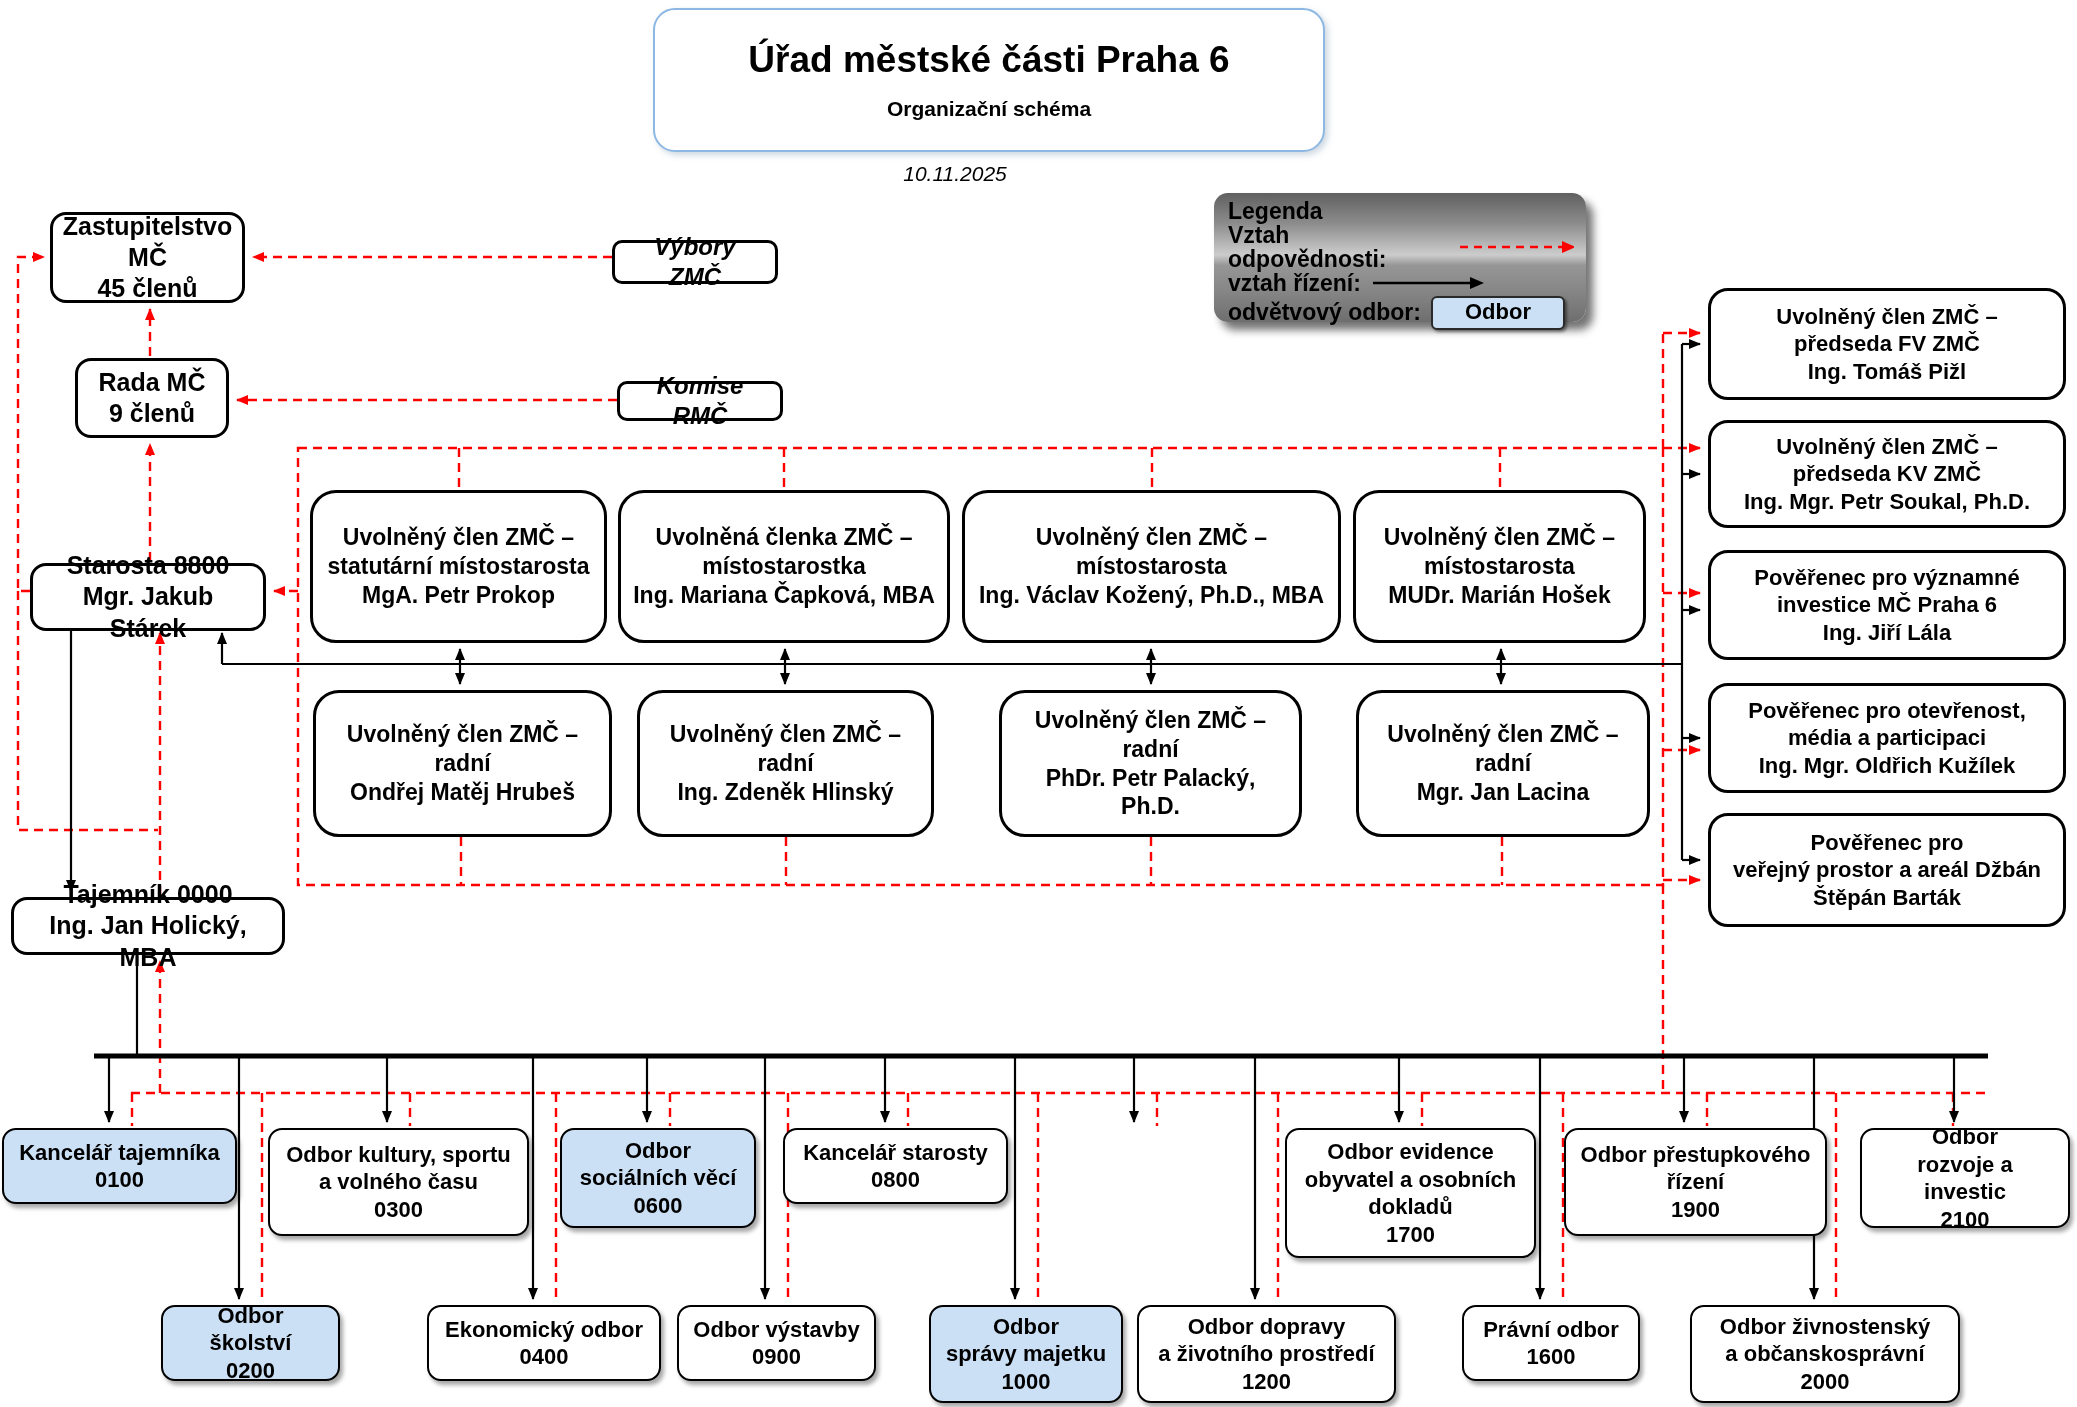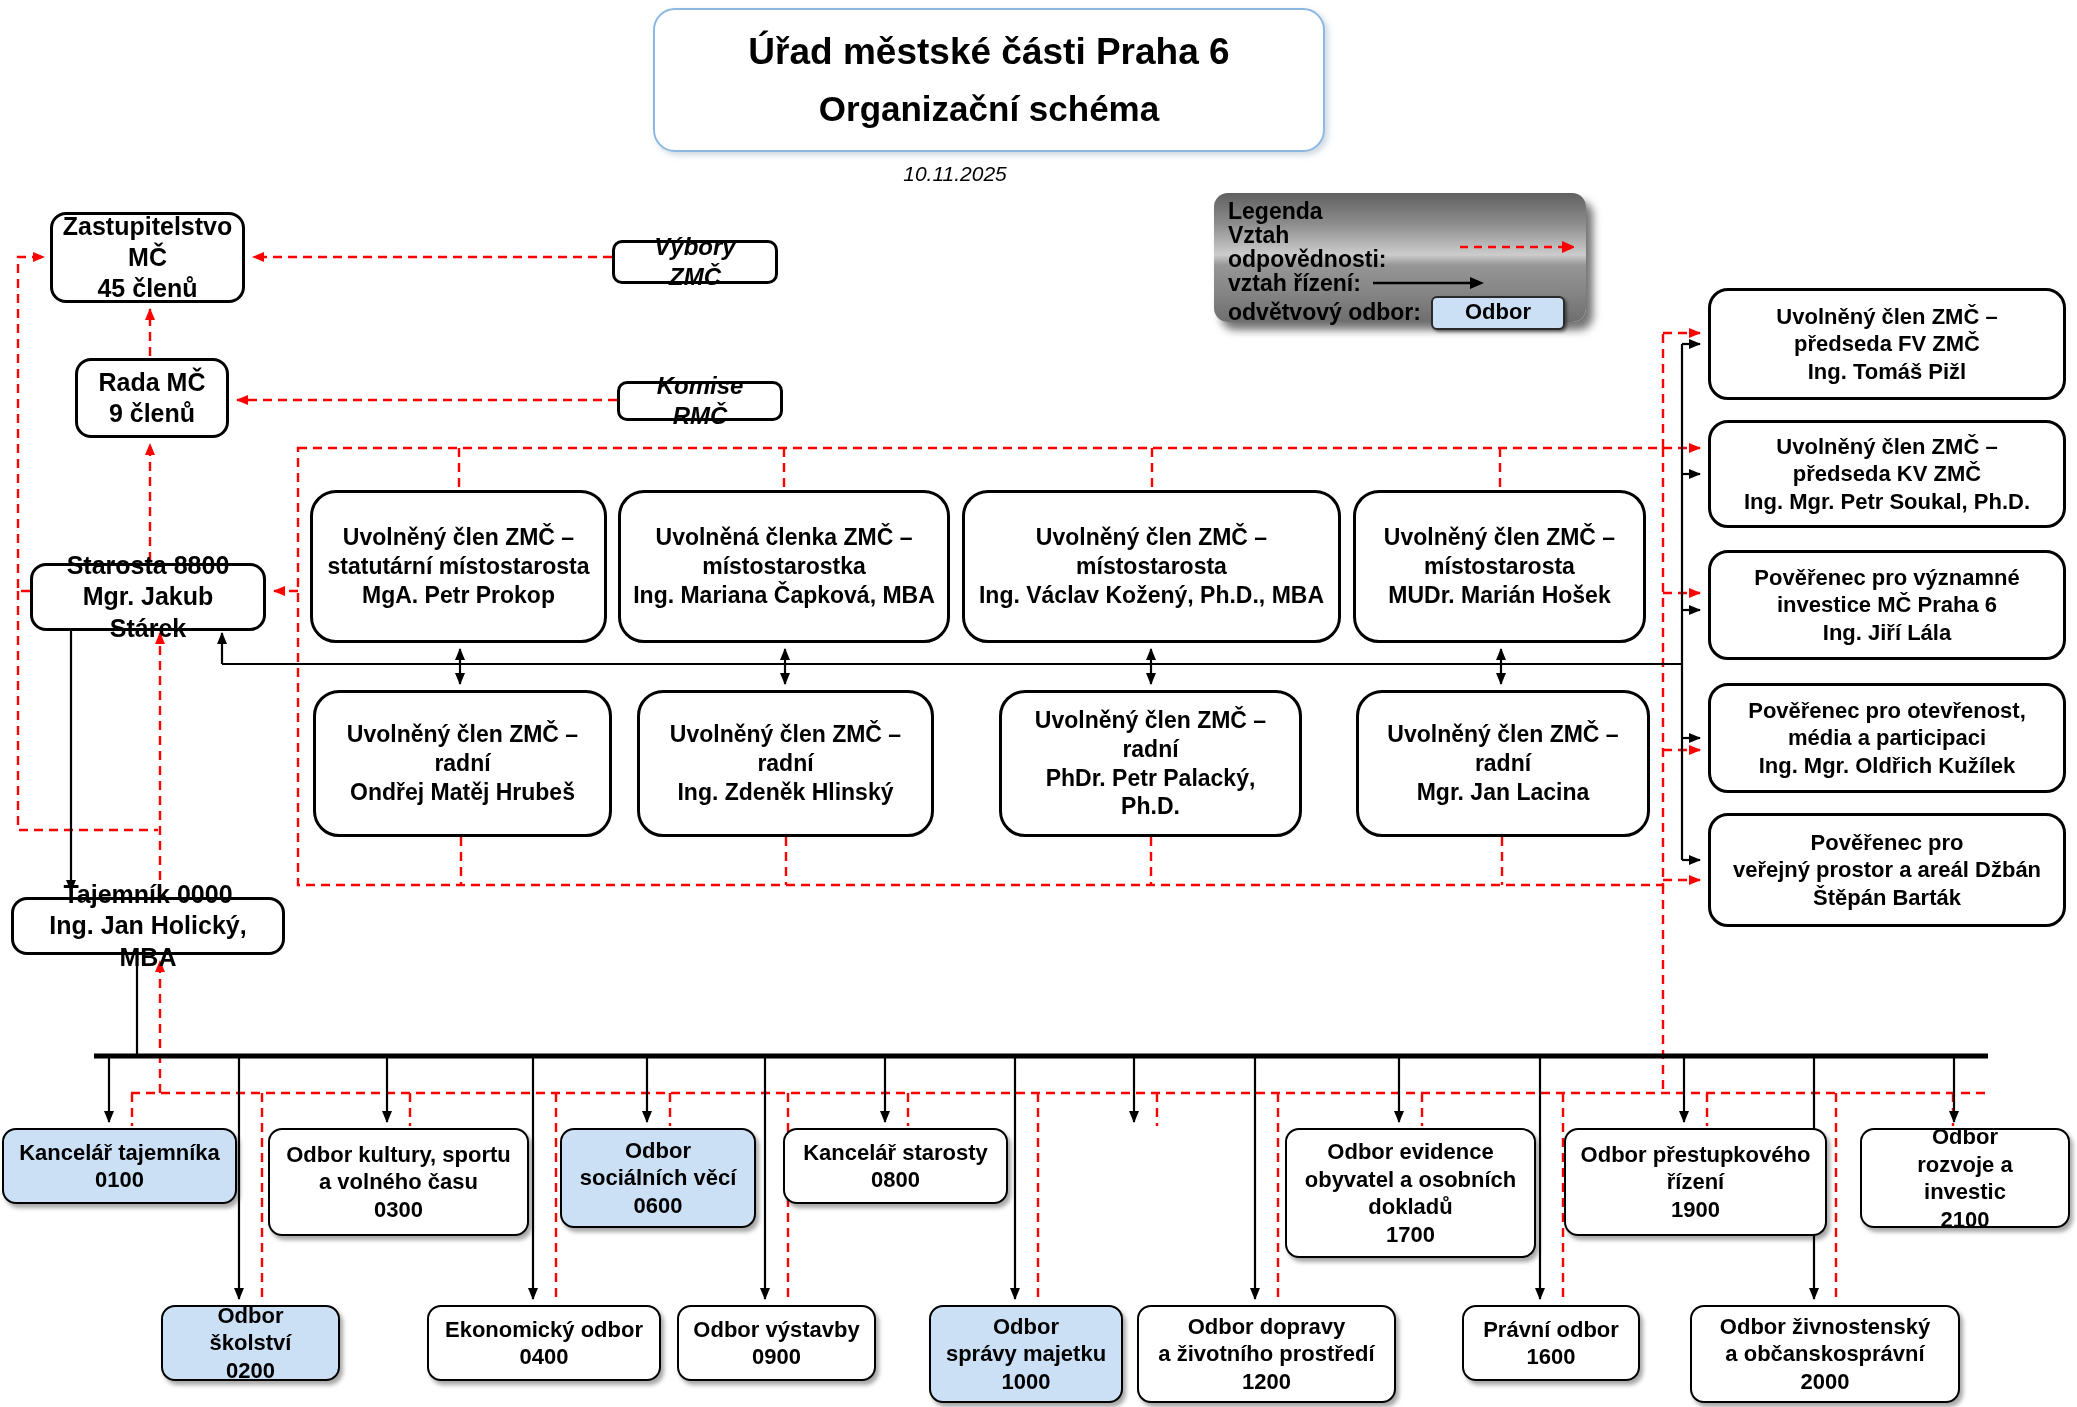--- a/index.html
+++ b/index.html
@@ -17,21 +17,21 @@
   .member{border-radius:26px;font-size:23px;}
   .rightcol{border-radius:20px;font-size:22px;}
   .dept{border-radius:14px;font-size:22px;border-width:2.6px;
         box-shadow:3px 4px 4px rgba(0,0,0,0.35);text-align:center;}
   .sector{background:var(--sector-fill,#cbe0f5);}
   .titlebox{position:absolute;left:653px;top:8px;width:672px;height:144px;z-index:2;background:#fff;
         border:2px solid var(--title-border,#8db8e3);border-radius:22px;box-sizing:border-box;
         display:flex;flex-direction:column;align-items:center;justify-content:center;gap:16px;
         box-shadow:3px 3px 6px rgba(110,140,170,0.35);}
   .title-main{font-size:37px;}
-  .title-sub{font-size:35px;}
+  .title-sub{font-size:21px;}
   .date{position:absolute;left:805px;top:162px;width:300px;z-index:2;text-align:center;
         font-size:21px;font-style:italic;font-weight:normal;}
   .legend{position:absolute;left:1214px;top:193px;width:372px;height:129px;z-index:2;
         border-radius:14px;box-sizing:border-box;padding:6px 12px 10px 14px;
         display:flex;flex-direction:column;justify-content:space-between;
         background:linear-gradient(180deg,#606060 0%,#8d8d8d 24%,#bdbdbd 42%,#cccccc 48%,#969696 56%,#868686 76%,#6e6e6e 100%);
         box-shadow:7px 8px 9px rgba(0,0,0,0.55);font-size:23px;}
   .lg-row{display:flex;align-items:center;gap:10px;line-height:1.05;}
   .odbor-sample{display:inline-block;width:130px;height:30px;line-height:27px;text-align:center;
         background:var(--sector-fill,#cbe0f5);border:2px solid #2a2a2a;border-radius:6px;

